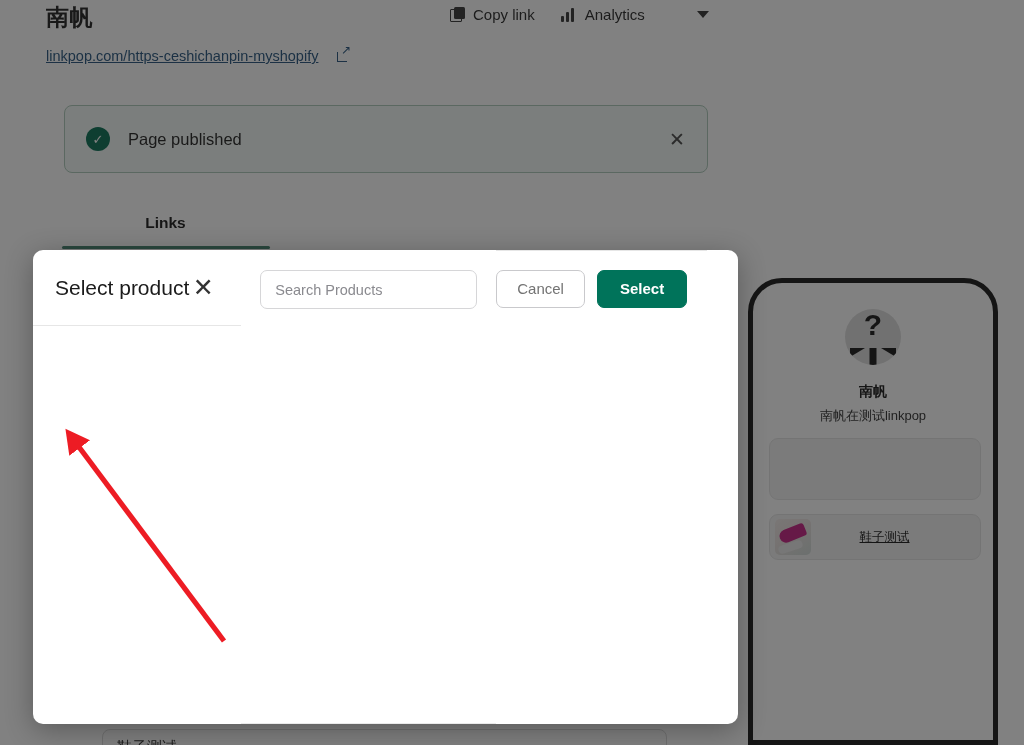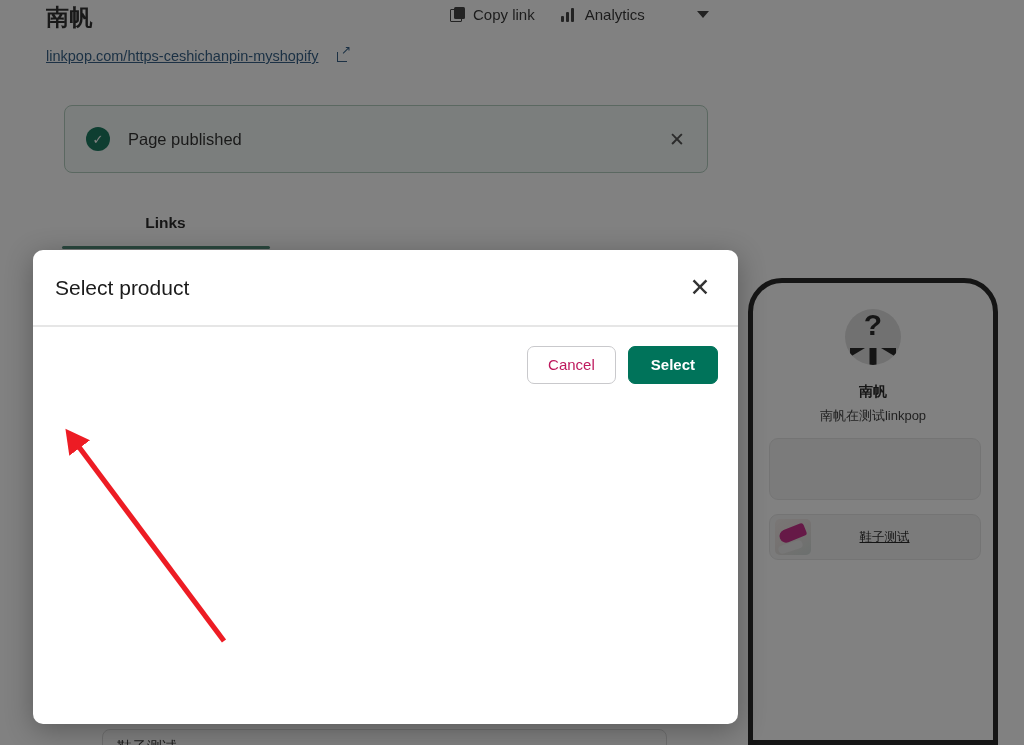--- a/index.html
+++ b/index.html
@@ -212,21 +212,21 @@
     background: rgba(26,26,26,0.55);
     pointer-events: none;
   }
 
   
   .modal {
     position: absolute; left: 33px; top: 250px;
     width: 705px; height: 474px;
     background: #ffffff; border-radius: 10px;
     box-shadow: 0 6px 28px rgba(0,0,0,0.30);
-    display: flex; flex-direction: column;
+    display: flex; flex-direction: row;
     overflow: hidden;
   }
   .modal-header {
     height: 76px; flex: 0 0 auto;
     display: flex; align-items: center;
     border-bottom: 1px solid #e6e6e6;
     padding: 0 24px 0 22px;
   }
   .modal-title {
     font-size: 21px; color: #1b1b1b; font-weight: 500;
@@ -298,21 +298,21 @@
     display: flex; align-items: center; justify-content: flex-end;
     gap: 12px; padding-right: 20px;
   }
   .btn {
     height: 38px; border-radius: 7px; font-size: 15px;
     cursor: pointer; font-family: "Liberation Sans", sans-serif;
     display: flex; align-items: center; justify-content: center;
   }
   .btn-cancel {
     min-width: 86px; padding: 0 20px;
-    background: #fff; border: 1px solid #c9c9cc; color: #be185d;
+    background: #fff; border: 1px solid #c9c9cc; color: #737373;
   }
   .btn-select {
     min-width: 84px; padding: 0 22px;
     background: #00735a; border: 1px solid #00735a; color: #fff; font-weight: 600;
   }
 
   
   .annotation {
     position: absolute; inset: 0; pointer-events: none;
   }
@@ -384,20 +384,23 @@
 
   <div class="dim"></div>
 
   <div class="modal">
 
     <div class="modal-header">
       <div class="modal-title">Select product</div>
       <div class="modal-close">✕</div>
     </div>
 
+    <div class="modal-search-row">
+      <input class="search-input" type="text" placeholder="Search Products" style="">
+    </div>
 
 
     <div class="modal-footer">
       <button class="btn btn-cancel">Cancel</button>
       <button class="btn btn-select">Select</button>
     </div>
   </div>
 
   <svg class="annotation" width="1024" height="745" viewBox="0 0 1024 745">
     <defs>

